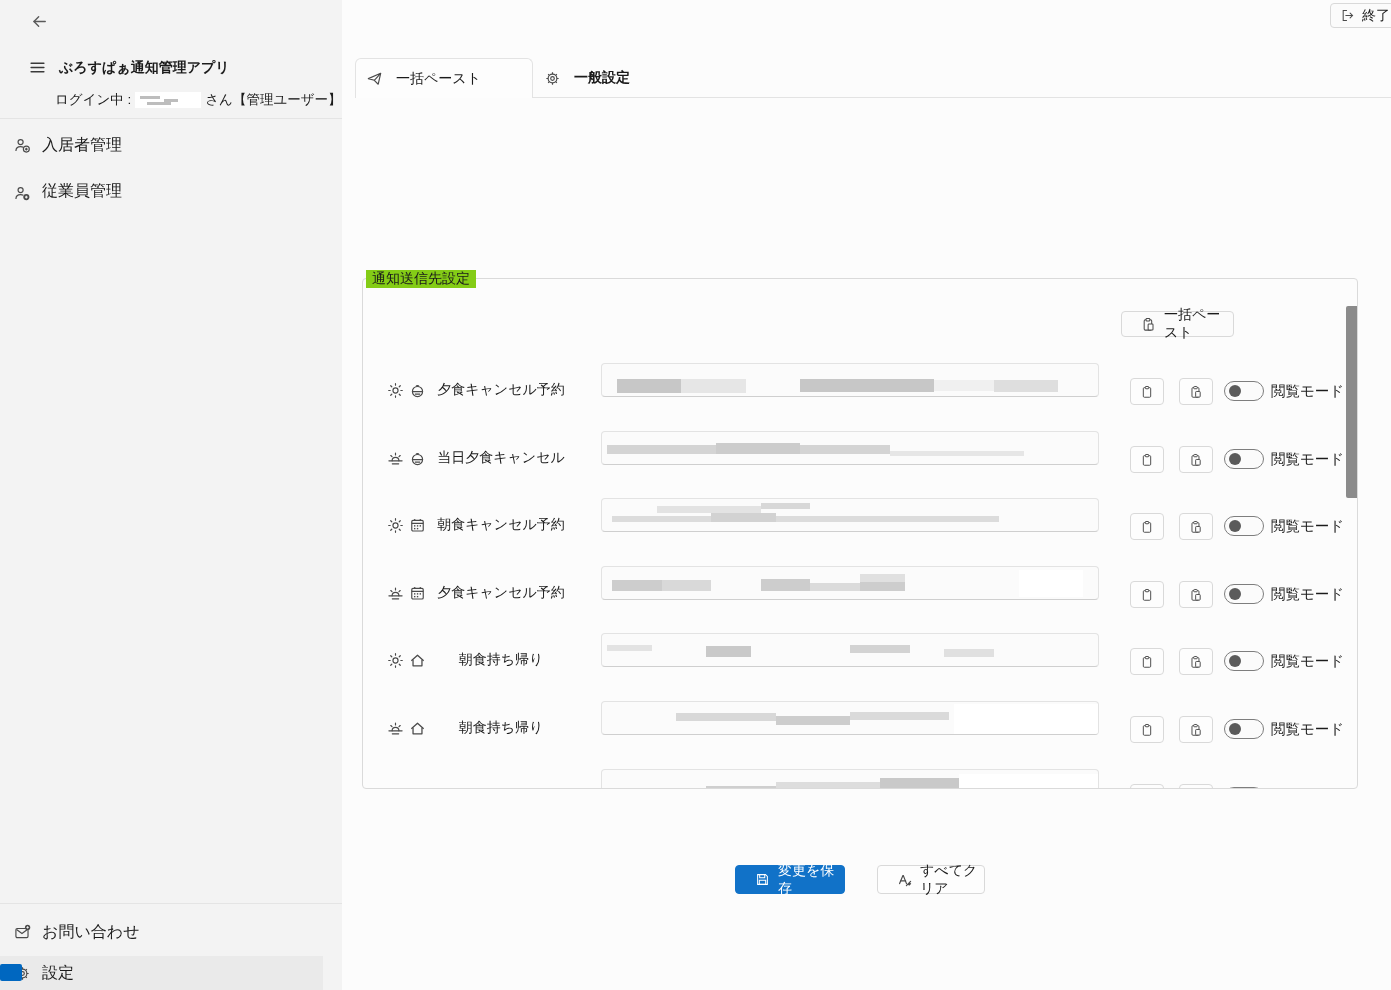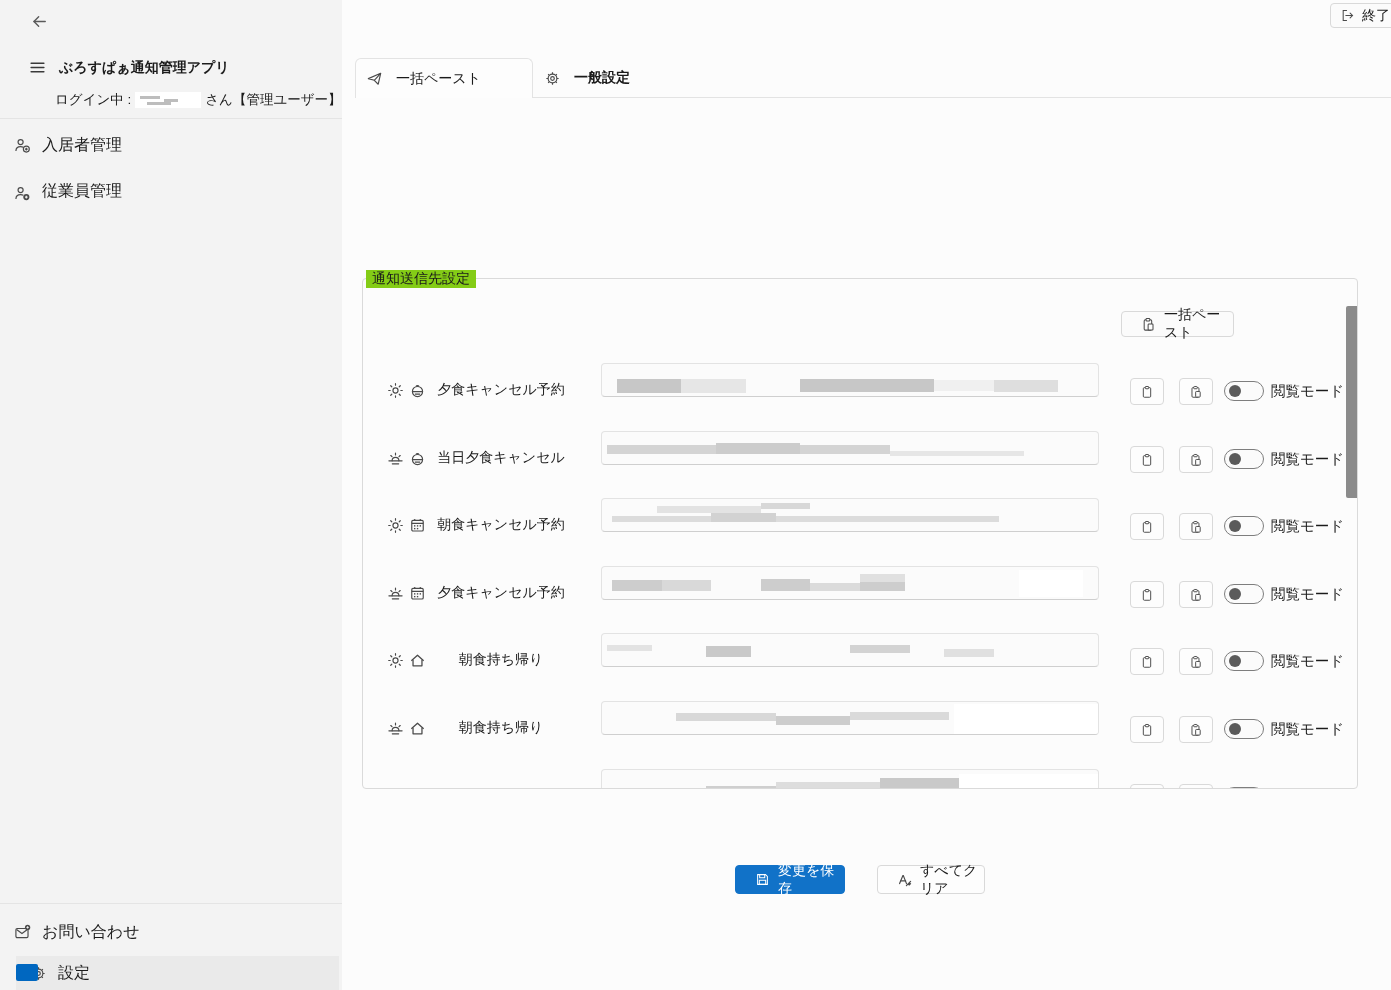--- a/index.html
+++ b/index.html
@@ -121,21 +121,21 @@
       <span class="ic">
           <svg viewBox="0 0 16 16" fill="none" stroke="#4a4a4a" stroke-width="1.1">
             <rect x="1.8" y="4.2" width="11.4" height="8.6" rx="1.2"></rect>
             <path d="M2.4 5.2 7.5 9l5.1-3.8"></path>
             <circle cx="12.8" cy="3.2" r="2.5" fill="#4a4a4a" stroke="none"></circle>
             <path d="M12.8 2.1v2.2M11.7 3.2h2.2" stroke="#f3f3f3" stroke-width="0.9"></path>
           </svg>
         </span>
       <span class="lbl">お問い合わせ</span>
     </div>
-    <div class="abs sb-item selected" style="left:16px;top:956px;width:323px;box-sizing:border-box;">
+    <div class="abs sb-item selected" style="left:0;top:956px;width:323px;box-sizing:border-box;">
       <span class="abs sb-accent" style="top:8px;"></span>
       <span class="ic">
           <svg viewBox="0 0 16 16" fill="none" stroke="#4a4a4a" stroke-width="1.1">
             <circle cx="8" cy="8" r="4.1"></circle>
             <circle cx="8" cy="8" r="1.7"></circle>
             <path d="M8 2.2v1.6M8 12.2v1.6M2.2 8h1.6M12.2 8h1.6M3.9 3.9l1.1 1.1M11 11l1.1 1.1M3.9 12.1 5 11M11 5l1.1-1.1"></path>
           </svg>
         </span>
       <span class="lbl">設定</span>
     </div>

